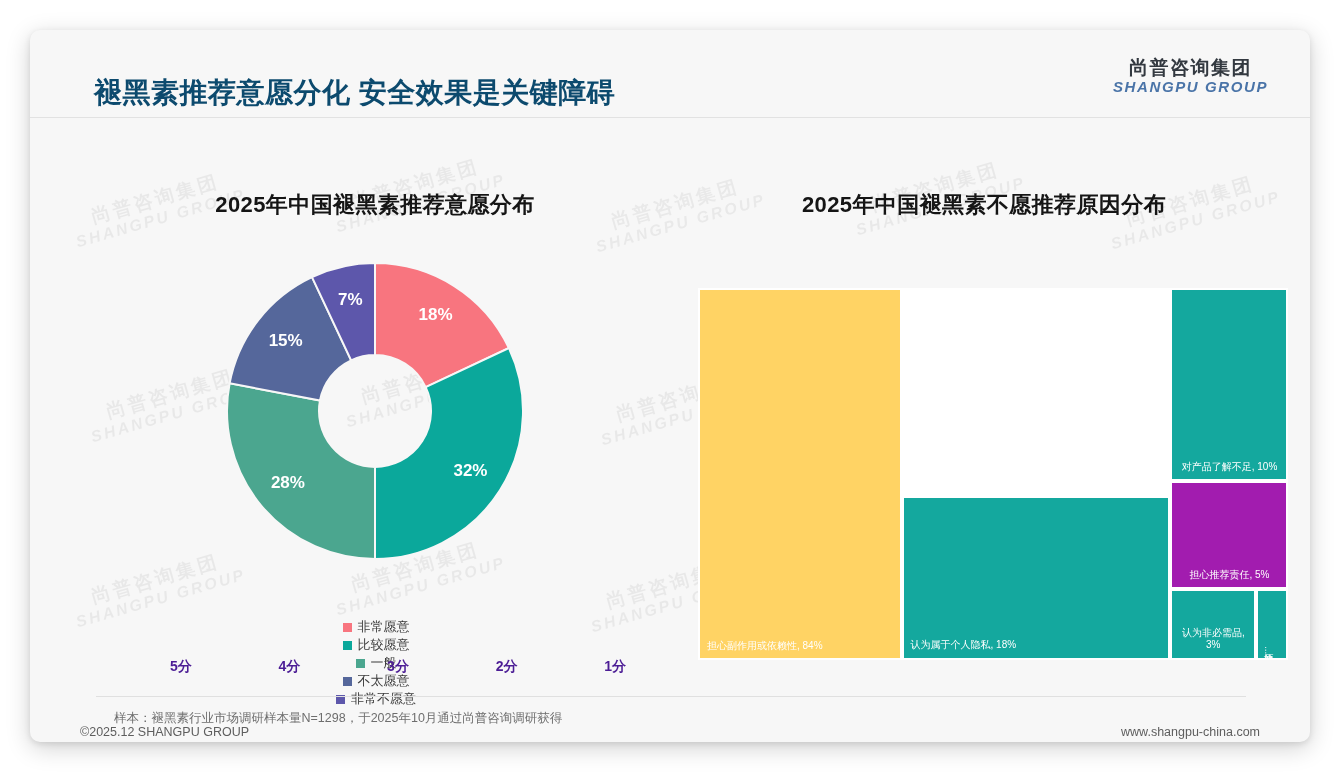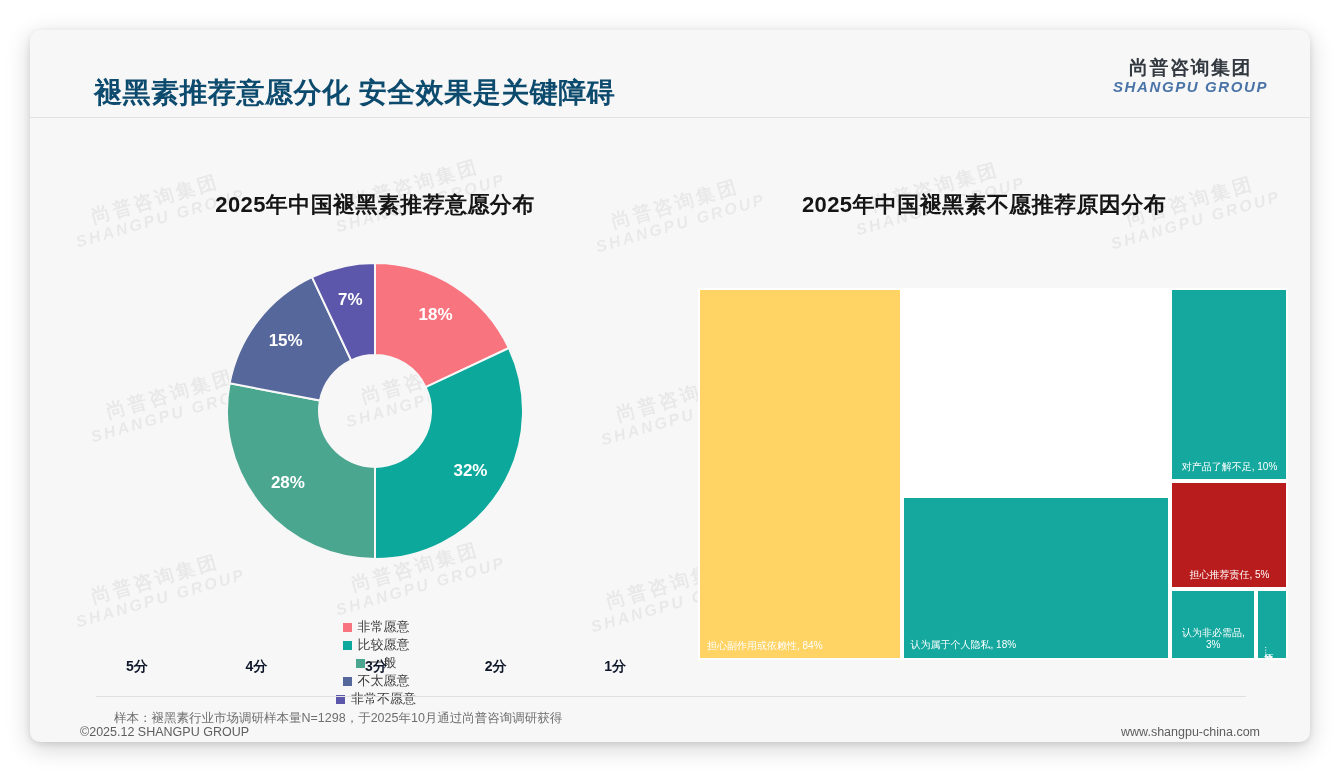--- a/index.html
+++ b/index.html
@@ -135,22 +135,23 @@
     position: absolute;
     left: 8px; top: 488px;
     width: 552px;
     display: flex;
     justify-content: space-between;
     padding: 0 26px;
   }
   .score-label {
     font-size: 14px;
     font-weight: bold;
-    color: #0f172a;
-    white-space: nowrap;
+    color: #4c1d95;
+    white-space: nowrap;
+    margin-left: 44px;
   }
 
   
   .treemap {
     position: absolute;
     left: 18px; top: 118px;
     width: 590px; height: 372px;
     background: #ffffff;
   }
   .tm-cell {
@@ -322,21 +323,21 @@
       <div class="treemap" id="treemap">
           <div class="tm-cell" style="left: 0px; top: 0px; width: 203.55px; height: 372px; background: rgb(255, 211, 100);">
             <div class="tm-label">担心副作用或依赖性, 84%</div>
           </div>
           <div class="tm-cell" style="left: 203.55px; top: 208.32px; width: 268.45px; height: 163.68px; background: rgb(20, 168, 158);">
             <div class="tm-label">认为属于个人隐私, 18%</div>
           </div>
           <div class="tm-cell" style="left: 472px; top: 0px; width: 118px; height: 193.44px; background: rgb(20, 168, 158);">
             <div class="tm-label center">对产品了解不足, 10%</div>
           </div>
-          <div class="tm-cell" style="left: 472px; top: 193.44px; width: 118px; height: 107.88px; background: #b91c1c;">
+          <div class="tm-cell" style="left: 472px; top: 193.44px; width: 118px; height: 107.88px; background: #a21caf;">
             <div class="tm-label center">担心推荐责任, 5%</div>
           </div>
           <div class="tm-cell" style="left: 472px; top: 301.32px; width: 85.55px; height: 70.68px; background: rgb(20, 168, 158);">
             <div class="tm-label center">认为非必需品, 3%</div>
           </div>
           <div class="tm-cell" style="left: 557.55px; top: 301.32px; width: 32.45px; height: 70.68px; background: rgb(20, 168, 158);">
             <div class="tm-label center" style="writing-mode: vertical-rl; left: 4px; right: auto; bottom: 4px;">其他原...</div>
           </div>
         </div>
     </div>

